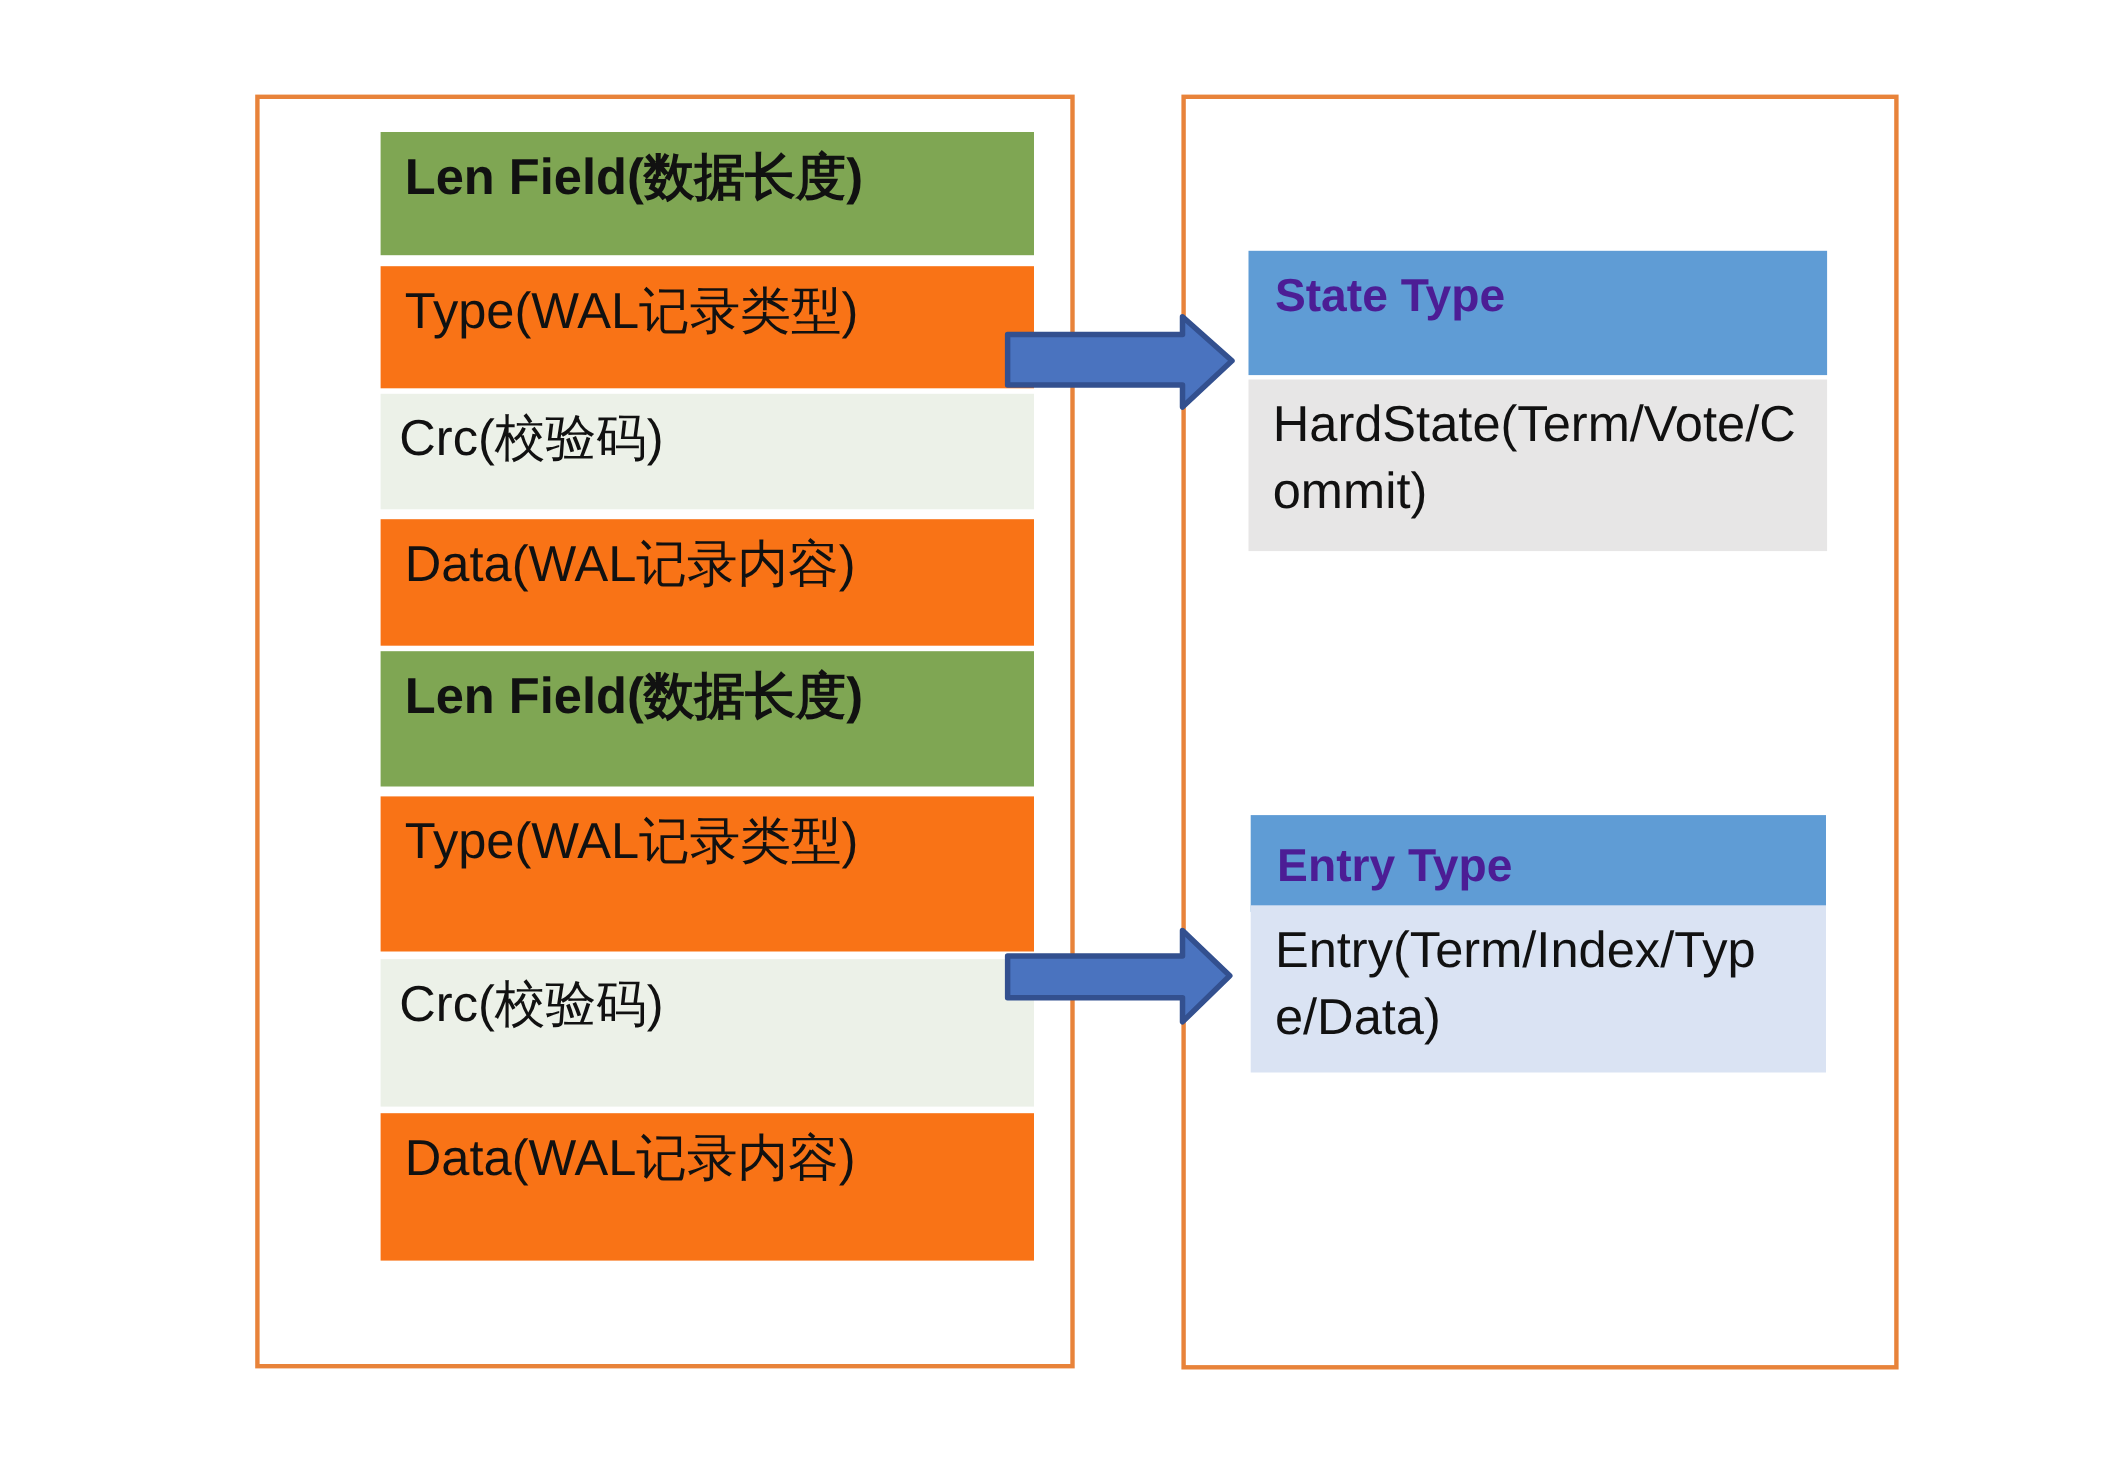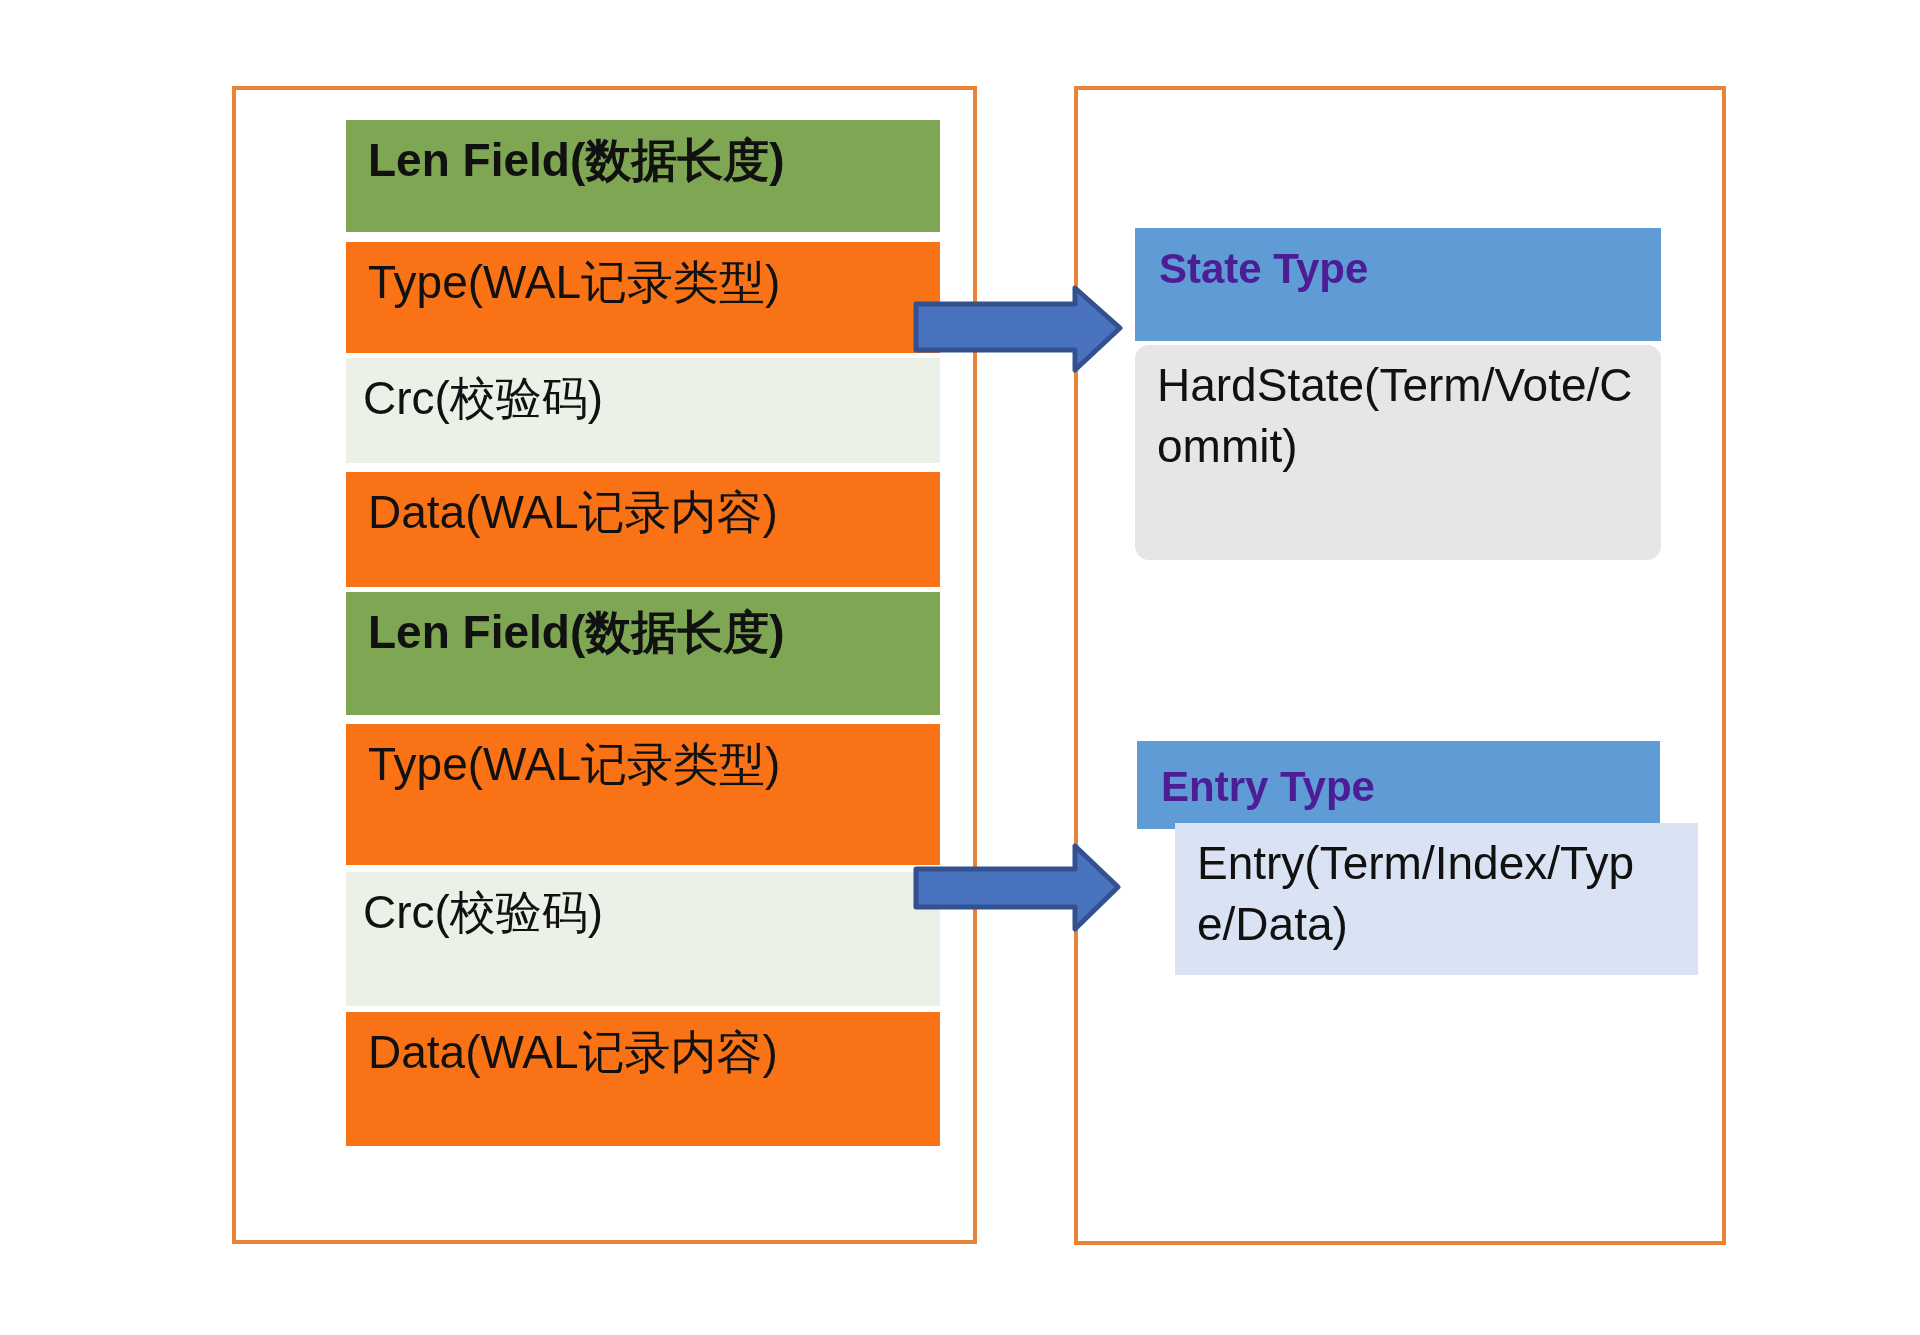--- a/index.html
+++ b/index.html
@@ -30,23 +30,23 @@
   .arrow{position:absolute;}
   .arrow-1{left:913px;top:285px;}
   .arrow-2{left:913px;top:843px;}
 
   
   .box-header{position:absolute;background:#5f9cd5;color:#4c1d95;font-weight:bold;
               font-size:42px;box-sizing:border-box;padding-left:24px;white-space:nowrap;}
   .box-body{position:absolute;box-sizing:border-box;font-size:46px;line-height:1.33;
             padding:10px 28px 0 22px;word-break:break-all;color:#111111;}
   .state-header{left:1135px;top:228px;width:526px;height:113px;padding-top:17px;}
-  .state-body{left:1135px;top:345px;width:526px;height:215px;background:#e7e6e6;border-radius:14px;}
+  .state-body{left:1135px;top:345px;width:526px;height:156px;background:#e7e6e6;}
   .entry-header{left:1137px;top:741px;width:523px;height:88px;padding-top:22px;}
-  .entry-body{left:1137px;top:823px;width:523px;height:152px;background:#dae3f3;margin-left:38px;}
+  .entry-body{left:1137px;top:823px;width:523px;height:152px;background:#dae3f3;}
 </style>
 </head>
 <body>
 
 <div class="canvas">
 
   <div class="frame frame-left"></div>
   <div class="frame frame-right"></div>
 
   <div class="row row-header r1">

